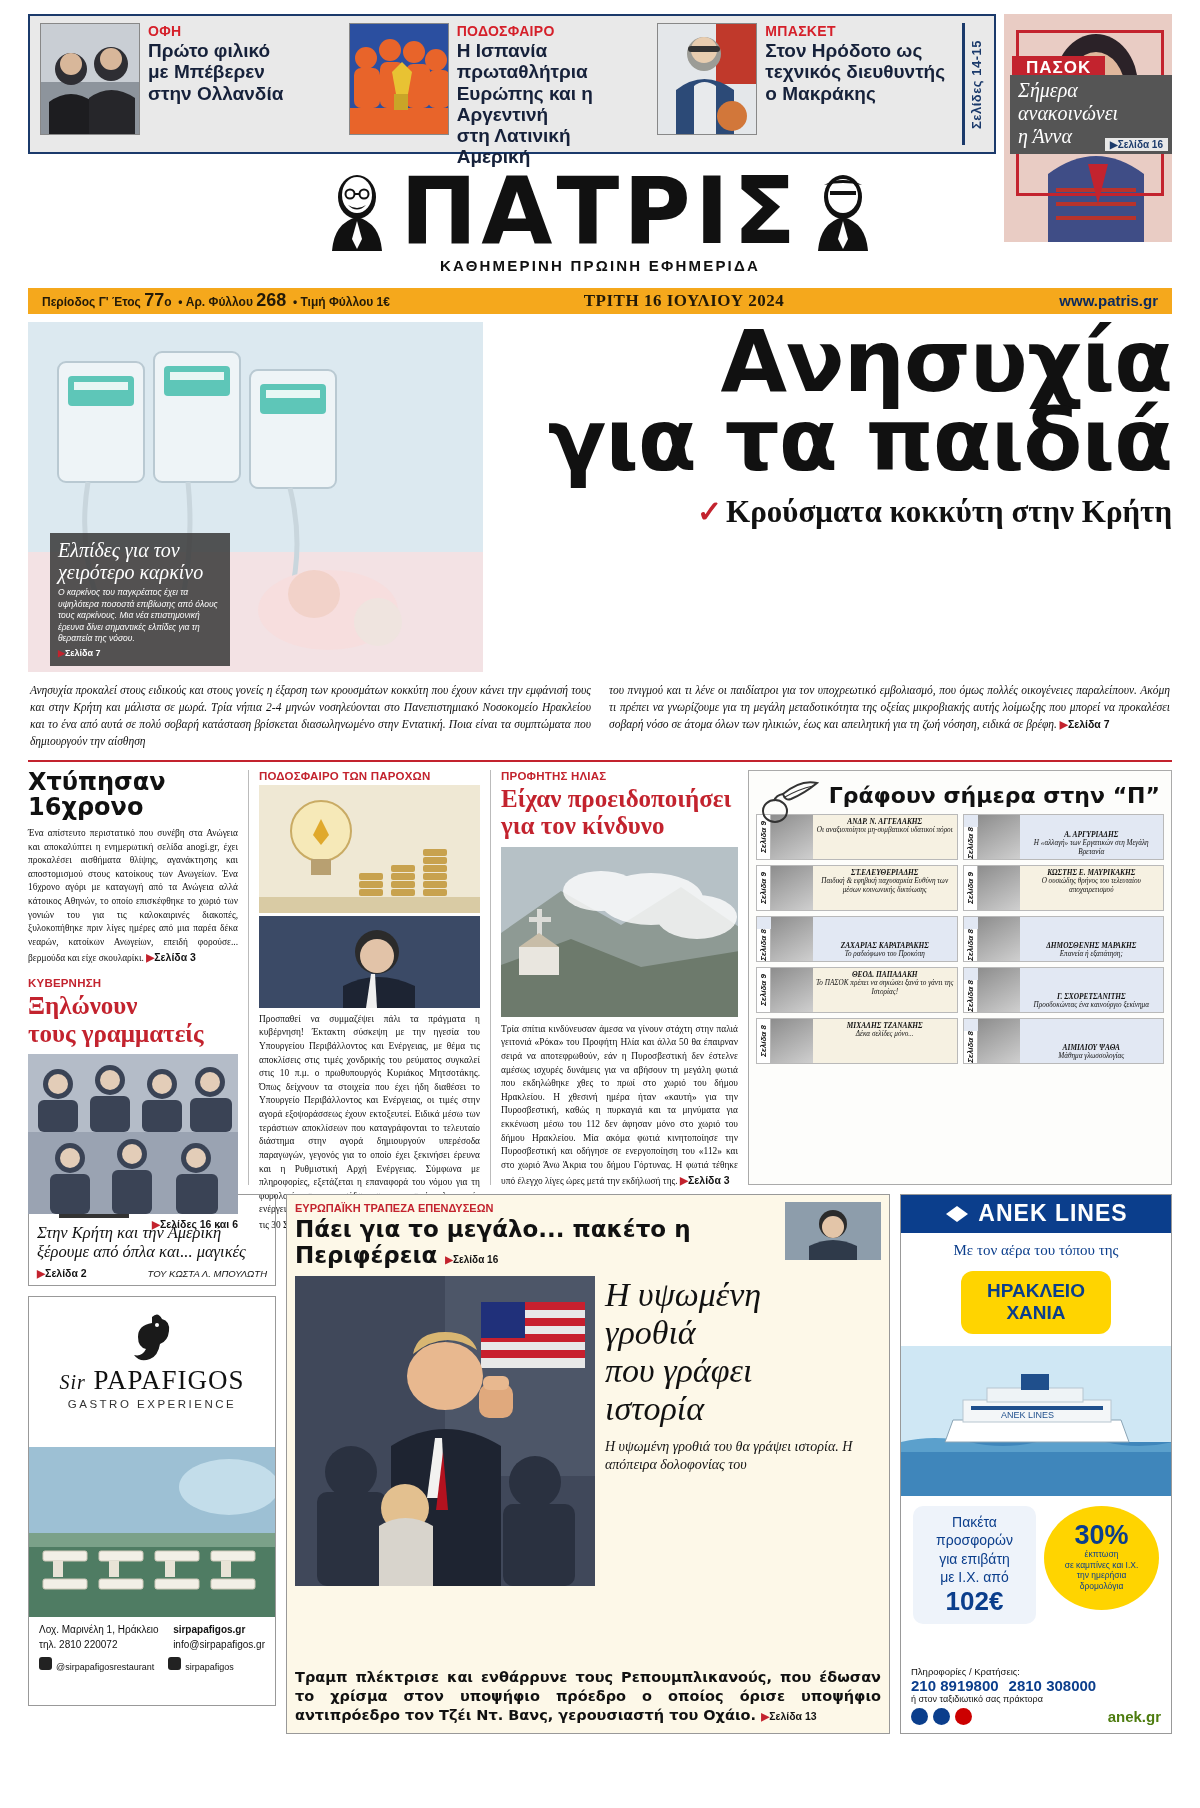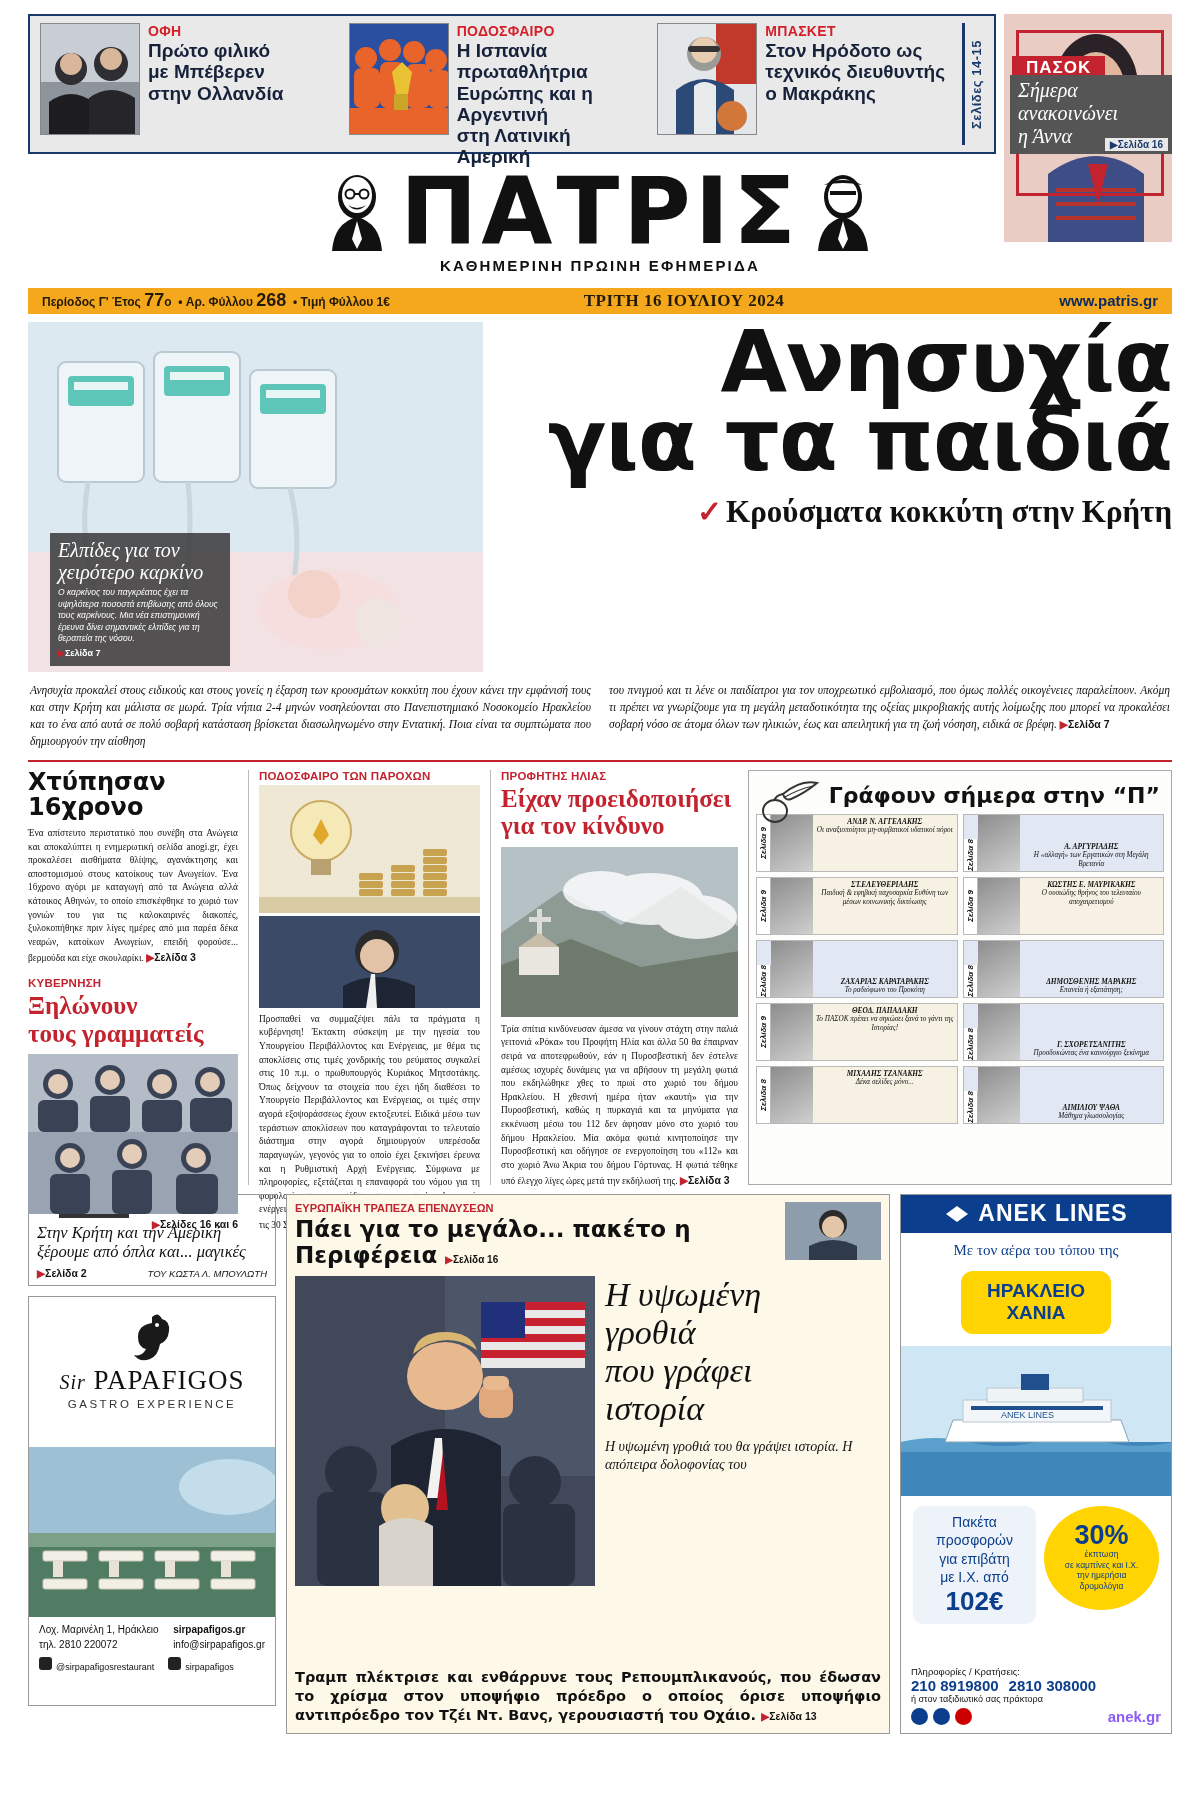--- a/index.html
+++ b/index.html
@@ -115,21 +115,21 @@
   .ph-mits { height:92px; background:linear-gradient(150deg,#2b3a55 0%,#4a5a77 55%,#8a95a8 100%); }
   .ph-fire { height:170px; background:linear-gradient(165deg,#bcc6cc 0%,#9aa7ad 40%,#7b8a86 70%,#5d6b60 100%);}
   .ph-gov { height:160px; background:linear-gradient(150deg,#8892a3 0%,#b9c0cb 50%,#6e7787 100%); }
 
   
   .writers { border:1px solid #aaa; background:#fdfdfb; height:100%; padding:6px 7px 4px; position:relative;}
   .writers-title { text-align:right; font-size:22px; font-weight:bold; font-family:"DejaVu Sans",sans-serif;
      margin:6px 4px 6px 0;}
   .quill { position:absolute; left:12px; top:6px; width:58px; height:48px; }
   .wgrid { display:grid; grid-template-columns:1fr 1fr; gap:5px; }
-  .wcard { display:flex; border:1px solid #b9b9b9; height:58px; overflow:hidden; }
+  .wcard { display:flex; border:1px solid #b9b9b9; height:46px; overflow:hidden; }
   .wcard.blue { background:#e2e8f3;align-items:flex-end; }
   .wcard.cream { background:#f6f1e2; }
   .wtab { width:14px; background:#fff; border-right:1px solid #b9b9b9; display:flex; align-items:center; justify-content:center;}
   .wtab span { writing-mode:vertical-rl; transform:rotate(180deg); font-size:8px; font-weight:bold; font-style:italic;}
   .wface { width:42px; height:100%; background:linear-gradient(150deg,#8d8d8d,#cfcfcf); flex:none;}
   .wtxt { flex:1; padding:2px 3px; display:flex; flex-direction:column; }
   .wname { font-size:7.4px; font-weight:bold; font-style:italic; font-family:"Liberation Serif",serif; text-align:center;}
   .wsub { font-size:7.2px; font-style:italic; font-family:"Liberation Serif",serif; line-height:1.25; text-align:center;}
 
   
@@ -181,21 +181,21 @@
   .off1 .p { font-size:26px; font-weight:bold; color:#0b3e8c;}
   .off2 { flex:1; background:#ffd400; border-radius:50%; width:104px; height:104px; text-align:center; padding-top:16px;}
   .off2 .p { font-size:27px; font-weight:bold; color:#0b3e8c; line-height:1;}
   .off2 .t { font-size:8.5px; color:#0b3e8c; line-height:1.25; padding:0 6px;}
   .anek-foot { position:absolute; left:0; right:0; bottom:0; padding:6px 10px 8px; font-size:9.5px;}
   .anek-phones { font-size:15px; font-weight:bold; color:#0b3e8c; display:flex; gap:10px; align-items:baseline;}
   .anek-row { display:flex; justify-content:space-between; align-items:center; margin-top:4px;}
   .soc { display:flex; gap:5px;}
   .soc i { width:17px; height:17px; border-radius:50%; background:#0b3e8c; display:inline-block;}
   .soc i.yt { background:#cc0000; }
-  .anek-url { color:#8b5cf6; font-weight:bold; font-size:15px;}
+  .anek-url { color:#4d7c0f; font-weight:bold; font-size:15px;}
 </style>
 </head>
 <body>
 
 <div class="page">
 
   <div class="topstrip">
     <div class="sports-box">
 
       <div class="sp-item">

